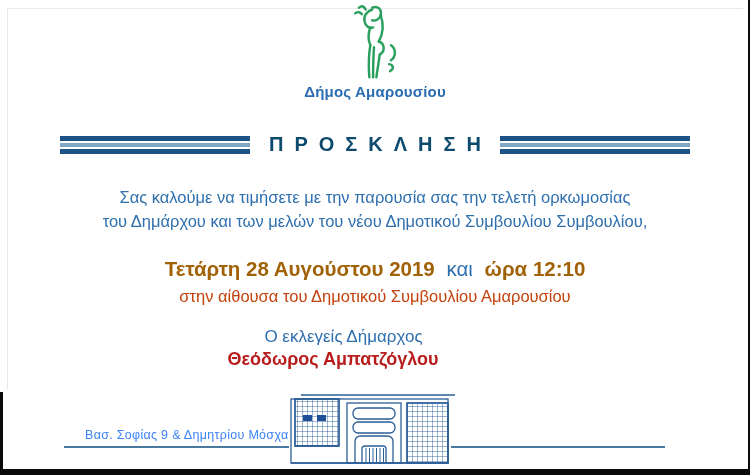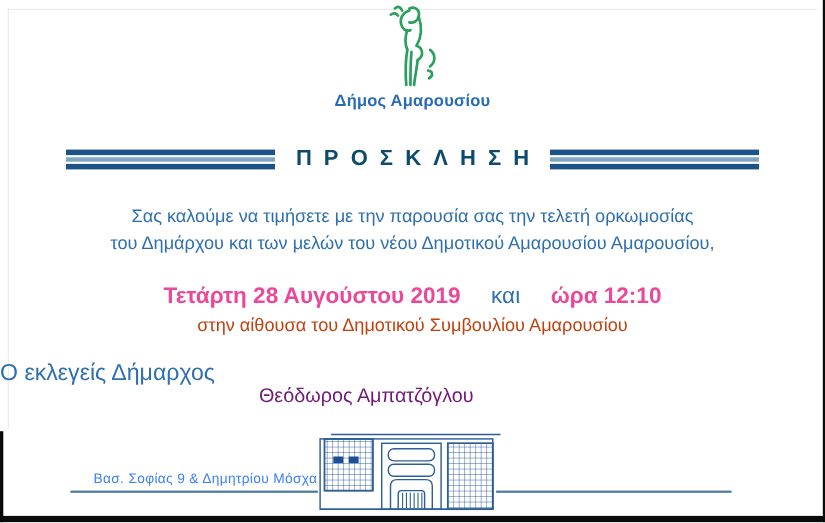--- a/index.html
+++ b/index.html
@@ -21,29 +21,29 @@
   .bars{width:190px;display:flex;flex-direction:column;gap:2px;}
   .bars .b1,.bars .b3{height:5px;background:#1d5286;}
   .bars .b2{height:4px;background:#7fa6c2;}
   .header-title{color:#0c4a6e;font-size:20px;font-weight:700;letter-spacing:11px;
                 margin:0 8px 0 19px;white-space:nowrap;}
 
   .body-block{position:absolute;left:0;top:186px;width:750px;text-align:center;
               color:#2e6fae;font-size:16.5px;line-height:23.5px;}
   .date-line{position:absolute;left:0;top:255px;width:750px;text-align:center;
              color:#2e6fae;font-size:20.5px;line-height:28px;}
-  .date-line .bold{font-weight:700;color:#ec4899;}
-  .date-line .mid{margin:0 22px;}
+  .date-line .bold{font-weight:700;color:#a16207;}
+  .date-line .mid{margin:0 6px;}
   .line5{position:absolute;left:0;top:287px;width:750px;text-align:center;
          color:#c2410c;font-size:16.5px;}
 
-  .sig-role{position:absolute;left:0;top:327px;width:687px;
-            color:#2e6fae;font-size:21px;}
+  .sig-role{position:absolute;left:0;top:327px;width:687px;text-align:center;
+            color:#2e6fae;font-size:17px;}
   .sig-name{position:absolute;left:0;top:349px;width:666px;text-align:center;
-            color:#701a75;font-size:18px;font-weight:400;}
+            color:#b91c1c;font-size:18px;font-weight:700;}
 
   .address{position:absolute;left:85px;top:428px;color:#3b82f6;font-size:12.5px;letter-spacing:.3px;}
   .address-rule{position:absolute;left:64px;top:446px;width:601px;height:2px;background:#49799f;}
   .building-wrap{position:absolute;left:287px;top:391px;width:172px;height:78px;}
 </style>
 </head>
 <body>
 
 <div id="page">
 
@@ -79,21 +79,21 @@
     <div class="header-title">ΠΡΟΣΚΛΗΣΗ</div>
     <div class="bars">
       <div class="b1"></div>
         <div class="b2"></div>
         <div class="b3"></div>
     </div>
   </div>
 
   <div class="body-block">
     <div>Σας καλούμε να τιμήσετε με την παρουσία σας την τελετή ορκωμοσίας</div>
-    <div>του Δημάρχου και των μελών του νέου Δημοτικού Αμαρουσίου Αμαρουσίου,</div>
+    <div>του Δημάρχου και των μελών του νέου Δημοτικού Συμβουλίου Συμβουλίου,</div>
   </div>
 
   <div class="date-line">
     <span class="bold">Τετάρτη 28 Αυγούστου 2019</span>
     <span class="mid">και</span>
     <span class="bold">ώρα 12:10</span>
   </div>
 
   <div class="line5">στην αίθουσα του Δημοτικού Συμβουλίου Αμαρουσίου</div>
 

